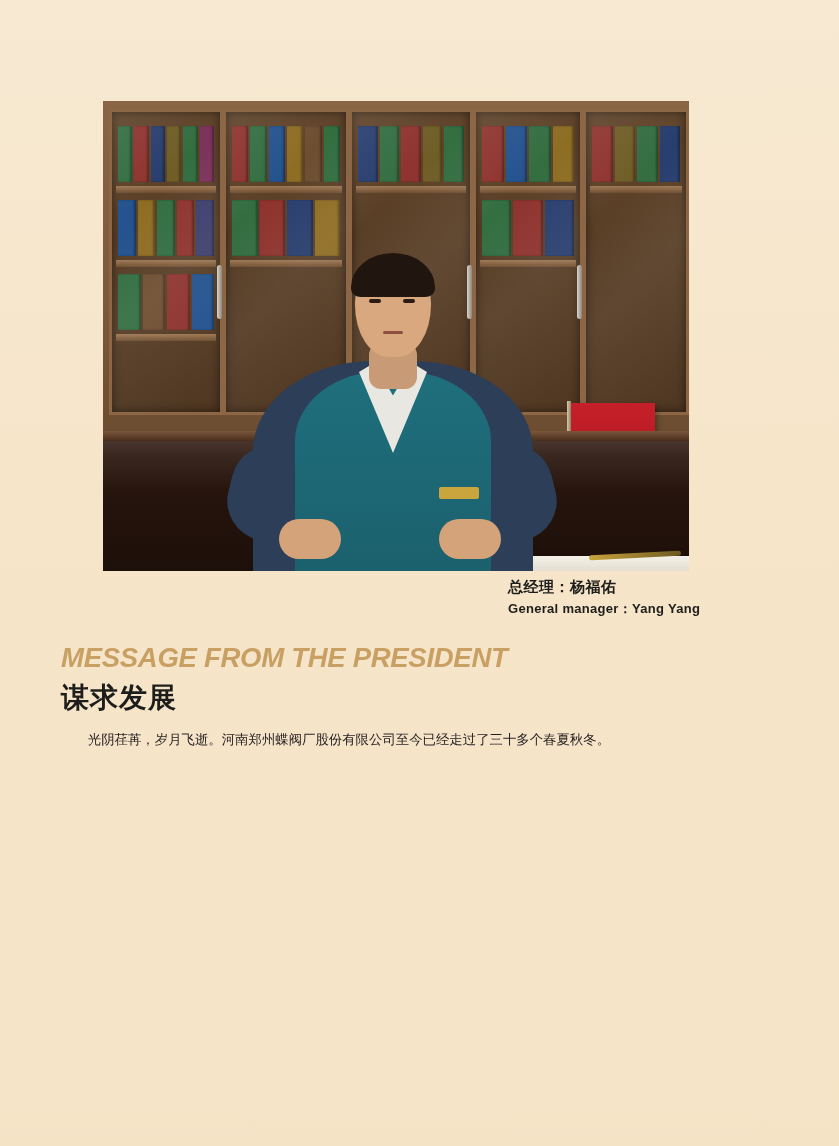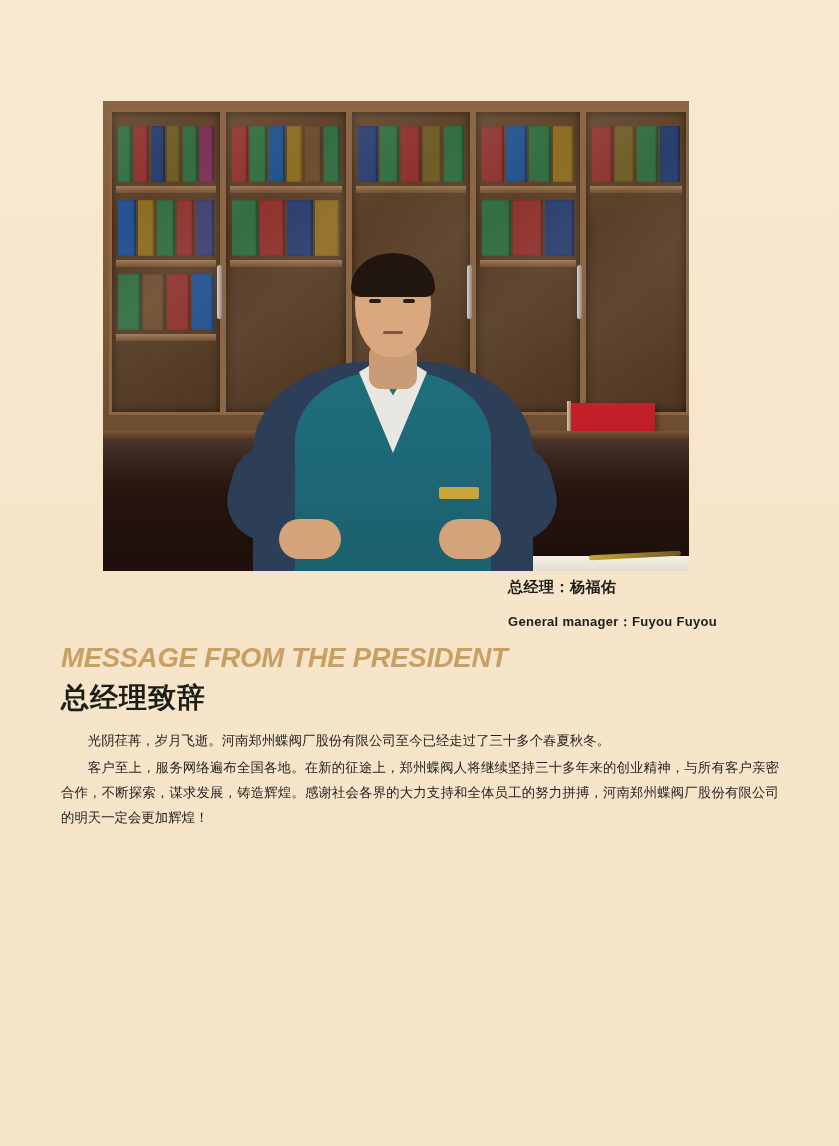--- a/index.html
+++ b/index.html
@@ -233,21 +233,21 @@
     left: 508px;
     top: 578px;
     width: 300px;
     color: #1d1d1b;
     font-family: "Liberation Sans", sans-serif;
   }
   .caption .line1 {
     font-size: 15px;
     font-weight: bold;
     letter-spacing: 0.5px;
-    margin-bottom: 16px;
+    margin-bottom: 3px;
   }
   .caption .line2 {
     font-size: 13px;
     font-weight: bold;
     letter-spacing: 0.3px;
   }
 
   
   .heading-en {
     position: absolute;
@@ -272,21 +272,21 @@
     letter-spacing: 1px;
     font-family: "DejaVu Sans", sans-serif;
   }
 
   
   .body-text {
     position: absolute;
     left: 61px;
     top: 728px;
     width: 718px;
-    font-family: Liberation Serif, serif;
+    font-family: Liberation Mono, monospace;
     font-size: 13.4px;
     line-height: 25px;
     color: #231f20;
     text-align: justify;
   }
   .body-text p {
     margin: 0 0 2px 0;
     text-indent: 2em;
   }
 </style>
@@ -419,24 +419,23 @@
         <div class="eye r"></div>
         <div class="mouth"></div>
         <div class="hand l"></div>
         <div class="hand r"></div>
       </div>
     </div>
   </div>
 
   <div class="caption">
     <div class="line1">总经理：杨福佑</div>
-    <div class="line2">General  manager：Fuyou  Fuyou</div>
+    <div class="line2">General  manager：Yang  Yang</div>
   </div>
 
   <div class="heading-en">MESSAGE FROM THE PRESIDENT</div>
-  <div class="heading-cn">总经理致辞</div>
+  <div class="heading-cn">谋求发展</div>
 
   <div class="body-text">
     <p>光阴荏苒，岁月飞逝。河南郑州蝶阀厂股份有限公司至今已经走过了三十多个春夏秋冬。</p>
-    <p>客户至上，服务网络遍布全国各地。在新的征途上，郑州蝶阀人将继续坚持三十多年来的创业精神，与所有客户亲密合作，不断探索，谋求发展，铸造辉煌。感谢社会各界的大力支持和全体员工的努力拼搏，河南郑州蝶阀厂股份有限公司的明天一定会更加辉煌！</p>
   </div>
 
 </div>
 
 </body></html>

